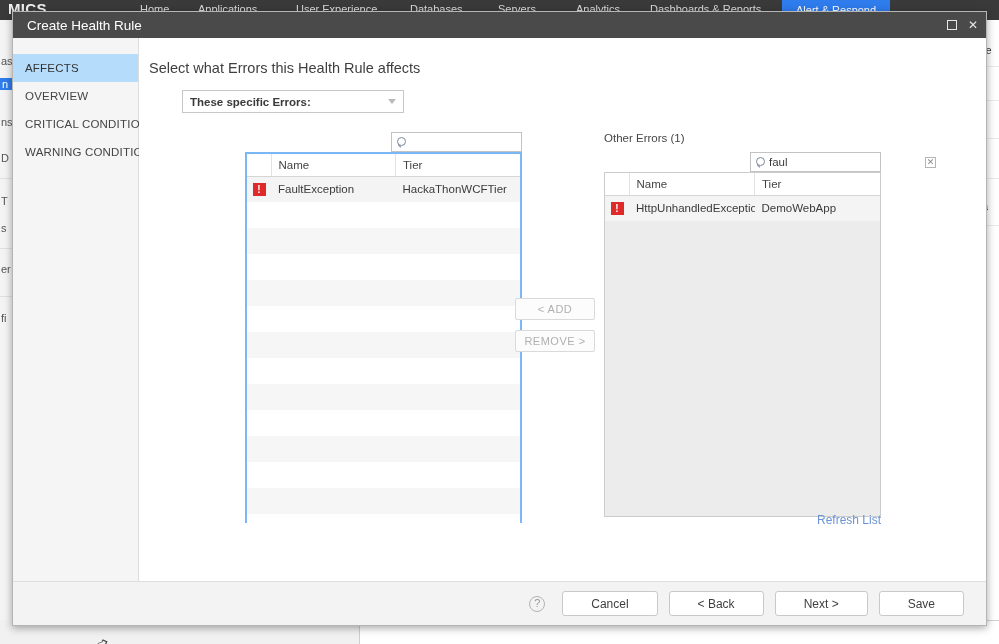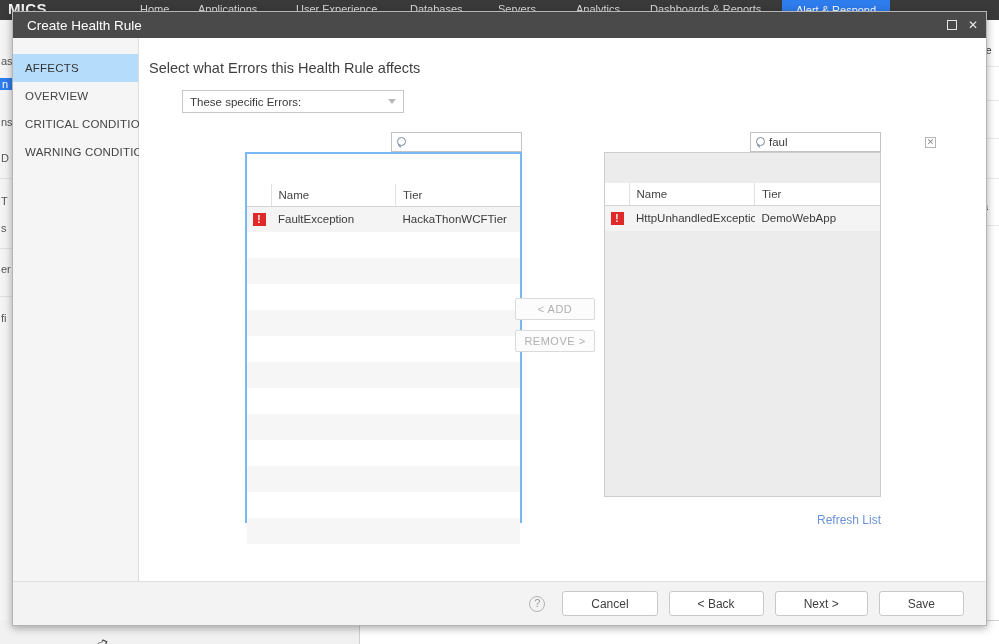--- a/index.html
+++ b/index.html
@@ -118,21 +118,21 @@
     font-size: 14.5px; color: #3f3f3f;
   }
 
   .dd {
     position: absolute; left: 43px; top: 52px;
     width: 222px; height: 23px;
     border: 1px solid #c7c7c7; background: #fff;
     display: flex; align-items: center; padding: 0 7px;
     cursor: pointer;
   }
-  .dd .lbl { flex: 1; font-size: 11.5px; font-weight: 400; color: #3a3a3a; }
+  .dd .lbl { flex: 1; font-size: 11.5px; font-weight: 700; color: #3a3a3a; }
   .dd .caret {
     width: 0; height: 0; border-left: 4.5px solid transparent;
     border-right: 4.5px solid transparent; border-top: 5px solid #b9b9b9;
   }
 
   
   .panel { position: absolute; top: 94px; }
   .panel-left  { left: 106px; width: 277px; }
   .panel-right { left: 465px; width: 277px; }
 
@@ -168,21 +168,21 @@
   .searchbox .clear {
     width: 11px; height: 11px; border: 1px solid #b4b4b4; color: #8d8d8d;
     font-size: 9px; line-height: 9px; text-align: center; cursor: pointer;
     flex: 0 0 11px; margin-right: 2px;
   }
 
   .grid { width: 277px; }
   .grid-left  { border: 2px solid #7ab8f5; height: 371px; background: #fff; }
   .grid-right { border: 1px solid #cccccc; height: 345px; background: #ececec; }
 
-  table.g { width: 100%; border-collapse: collapse; table-layout: fixed; margin-top: 30px; }
+  table.g { width: 100%; border-collapse: collapse; table-layout: fixed; }
   table.g th {
     height: 22px; font-size: 11.5px; font-weight: 400; color: #444;
     text-align: left; background: #ffffff;
     border-bottom: 1px solid #d5d5d5; border-right: 1px solid #e2e2e2;
     padding: 0 0 0 7px; white-space: nowrap;
   }
   table.g th.c-icon { width: 24px; padding: 0; }
   table.g th.c-tier { border-right: none; }
   table.g td {
     height: 26px; font-size: 11.5px; color: #3b3b3b;
@@ -385,20 +385,21 @@
             </table>
           </div>
         </div>
 
         <div class="mid-btns">
           <div class="mid-btn">&lt; ADD</div>
           <div class="mid-btn">REMOVE &gt;</div>
         </div>
 
         <div class="panel panel-right">
+          <span class="panel-label">Other Errors (1)</span>
 
           <div class="searchbar">
             <div class="searchbox">
               <span class="mag"></span>
               <input class="txt" type="text" value="faul" style="">
               <span class="clear">✕</span>
             </div>
           </div>
 
           <div class="grid grid-right">

